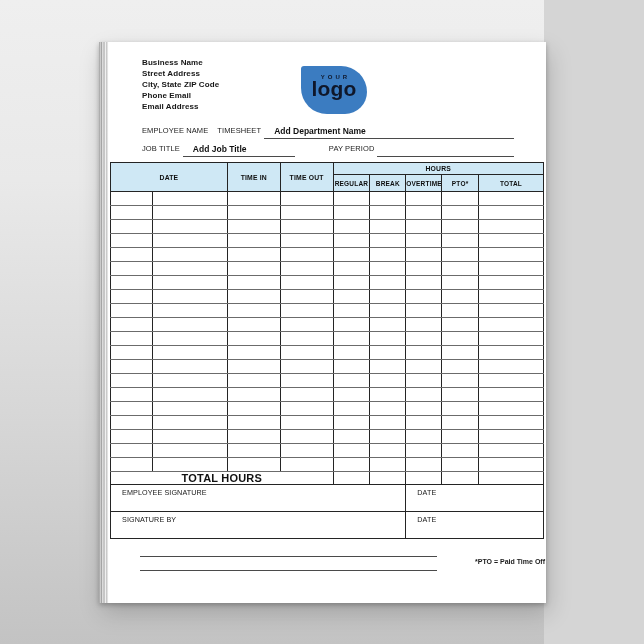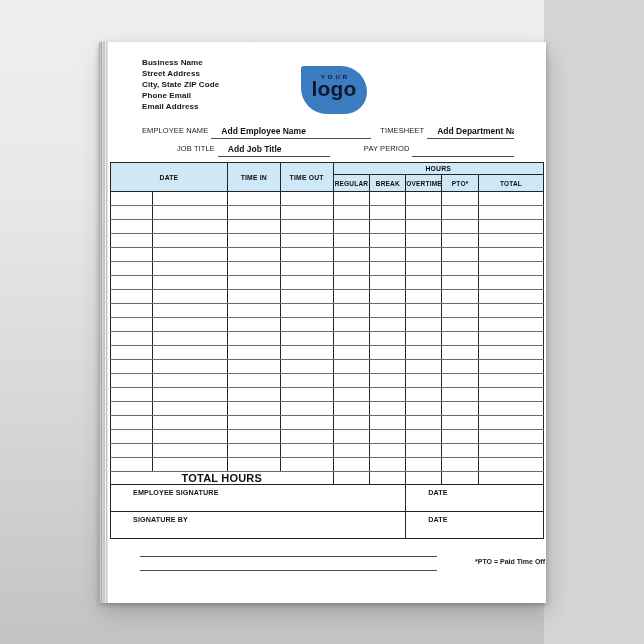--- a/index.html
+++ b/index.html
@@ -47,21 +47,21 @@
   .doc-title{
     position:absolute;right:29px;top:35px;
     font-size:21px;font-weight:700;color:#0d0d0d;letter-spacing:.4px;
   }
   
   .field-row{
     position:absolute;left:43px;right:32px;height:13px;
     display:flex;
   }
   .field-row.row1{top:84px;}
-  .field-row.row2{top:102px;margin-left:35px;}
+  .field-row.row2{top:102px;}
   .field-label{
     font-size:7.5px;color:#222;white-space:nowrap;padding-bottom:1px;letter-spacing:.1px;
   }
   .field-value{
     border-bottom:1px solid #4a4a4a;height:13px;
     font-size:8.5px;font-weight:700;color:#111;
     padding:0 0 1px 10px;margin-left:3px;white-space:nowrap;overflow:hidden;
   }
   .w-emp{width:160px;}
   .w-job{width:112px;}
@@ -87,22 +87,22 @@
     height:14px;
     border-top:1px solid #6b6b6b;border-bottom:1px solid #6b6b6b;
     border-left:1px solid #242424;border-right:1px solid #242424;
   }
   tr.total-row td{height:12px;}
   td.total-label{
     font-size:11px;font-weight:700;text-align:center;color:#111;letter-spacing:.2px;
   }
   tr.sig-row td{
     height:27px;vertical-align:top;
-    font-size:7.2px;font-weight:700;color:#161616;
-    padding:3px 0 0 22px;letter-spacing:.1px;
+    font-size:7.2px;font-weight:400;color:#161616;
+    padding:3px 0 0 11px;letter-spacing:.1px;
   }
   
   .footer-lines{position:absolute;left:41px;top:514px;width:297px;}
   .blank-line{height:0;border-top:1px solid #4a4a4a;margin-bottom:13px;}
   .pto-note{
     position:absolute;left:336px;top:516px;width:110px;text-align:right;
     font-size:7px;font-weight:700;color:#1a1a1a;
   }
 </style>
 </head>
@@ -121,21 +121,20 @@
     </div>
 
     <div class="logo">
       <span class="logo-your">YOUR</span>
       <span class="logo-main">logo</span>
     </div>
 
 
     <div class="field-row row1">
       <span class="field-label">EMPLOYEE NAME</span>
-      <span class="field-value w-emp">Add Employee Name</span>
       <span class="field-label ml-dept">TIMESHEET</span>
       <span class="field-value grow">Add Department Name</span>
     </div>
     <div class="field-row row2">
       <span class="field-label">JOB TITLE</span>
       <span class="field-value w-job">Add Job Title</span>
       <span class="field-label ml-pay">PAY PERIOD</span>
       <span class="field-value grow"></span>
     </div>
 

